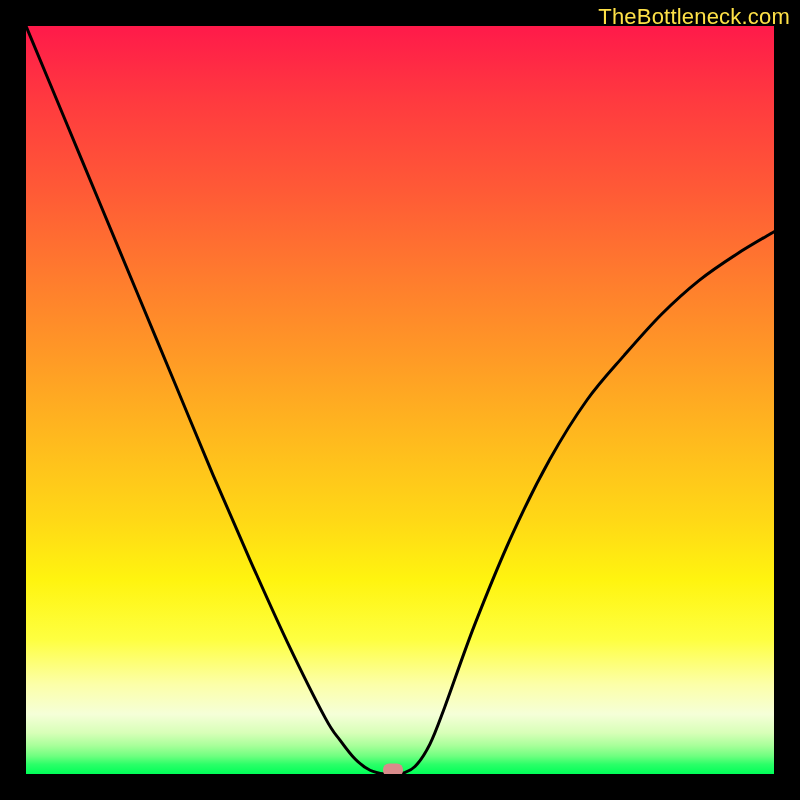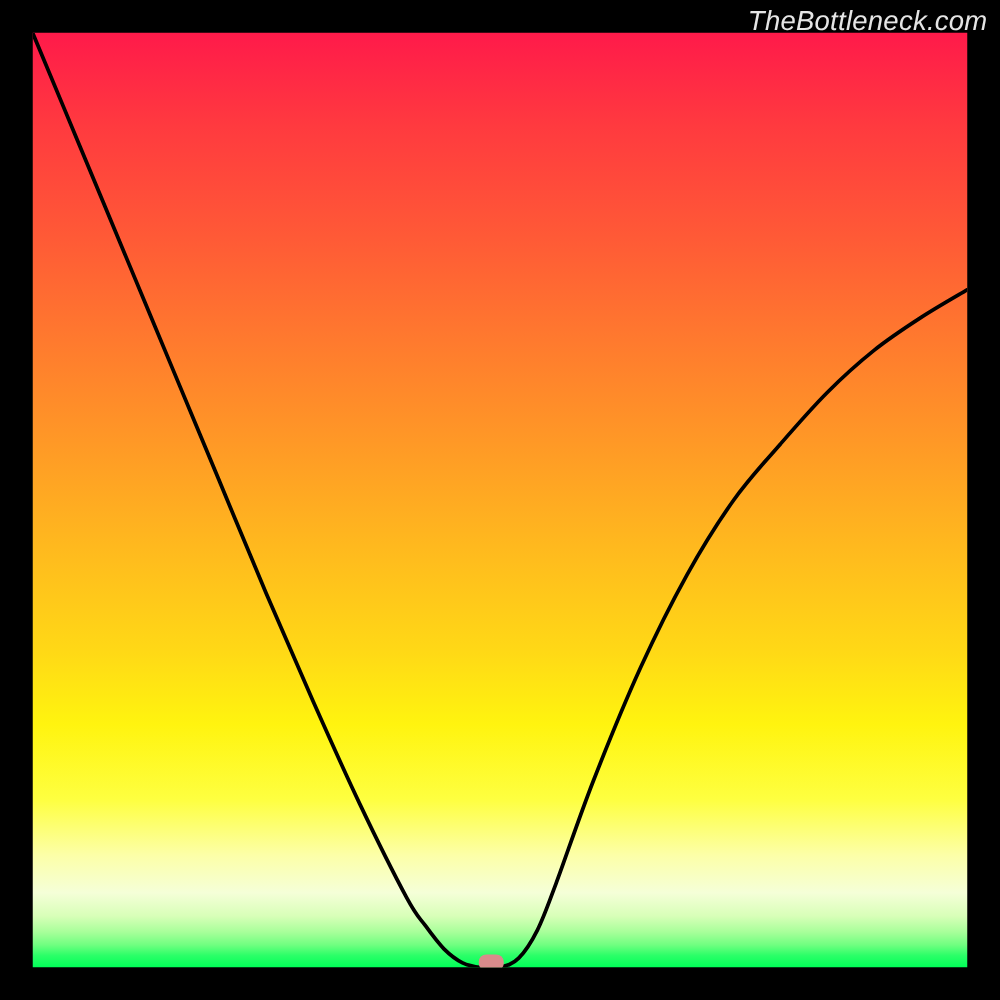--- a/index.html
+++ b/index.html
@@ -60,25 +60,24 @@
     width: 20px;
     height: 13px;
     border-radius: 6px;
     background: #d98b8b;
     transform: translate(-50%, -50%);
   }
   .watermark {
     position: absolute;
     top: 4px;
     right: 10px;
-    color: #e5e5e5;
+    color: #fde047;
     font-size: 22px;
     letter-spacing: 0.2px;
     user-select: none;
-    font-style: italic;
   }
 </style>
 </head>
 <body>
 
 <div class="frame">
   <div class="plot">
     <div class="gradient"></div>
     <svg class="curve-svg" viewBox="0 0 748 748" preserveAspectRatio="none">
       <path id="curve-path" d="M 0.00 0.00 C 6.23 14.96, 24.93 59.84, 37.40 89.76 C 49.87 119.68, 62.33 149.60, 74.80 179.52 C 87.27 209.44, 99.73 239.36, 112.20 269.28 C 124.67 299.20, 137.13 329.12, 149.60 359.04 C 162.07 388.96, 174.53 419.50, 187.00 448.80 C 199.47 478.10, 211.93 506.77, 224.40 534.82 C 236.87 562.87, 249.33 590.92, 261.80 617.10 C 274.27 643.28, 290.47 675.69, 299.20 691.90 C 307.93 708.11, 309.17 707.48, 314.16 714.34 C 319.15 721.20, 324.13 728.05, 329.12 733.04 C 334.11 738.03, 339.09 741.77, 344.08 744.26 C 349.07 746.75, 354.05 747.38, 359.04 748.00 C 364.03 748.62, 369.01 749.25, 374.00 748.00 C 378.99 746.75, 383.97 745.51, 388.96 740.52 C 393.95 735.53, 398.93 728.05, 403.92 718.08 C 408.91 708.11, 411.40 700.63, 418.88 680.68 C 426.36 660.73, 437.58 627.07, 448.80 598.40 C 460.02 569.73, 473.73 536.07, 486.20 508.64 C 498.67 481.21, 511.13 456.28, 523.60 433.84 C 536.07 411.40, 548.53 391.45, 561.00 374.00 C 573.47 356.55, 585.93 343.46, 598.40 329.12 C 610.87 314.78, 623.33 300.45, 635.80 287.98 C 648.27 275.51, 660.73 264.29, 673.20 254.32 C 685.67 244.35, 698.13 236.24, 710.60 228.14 C 723.07 220.04, 741.77 209.44, 748.00 205.70" fill="none" stroke="#000" stroke-width="3" stroke-linejoin="round" stroke-linecap="round"></path>

